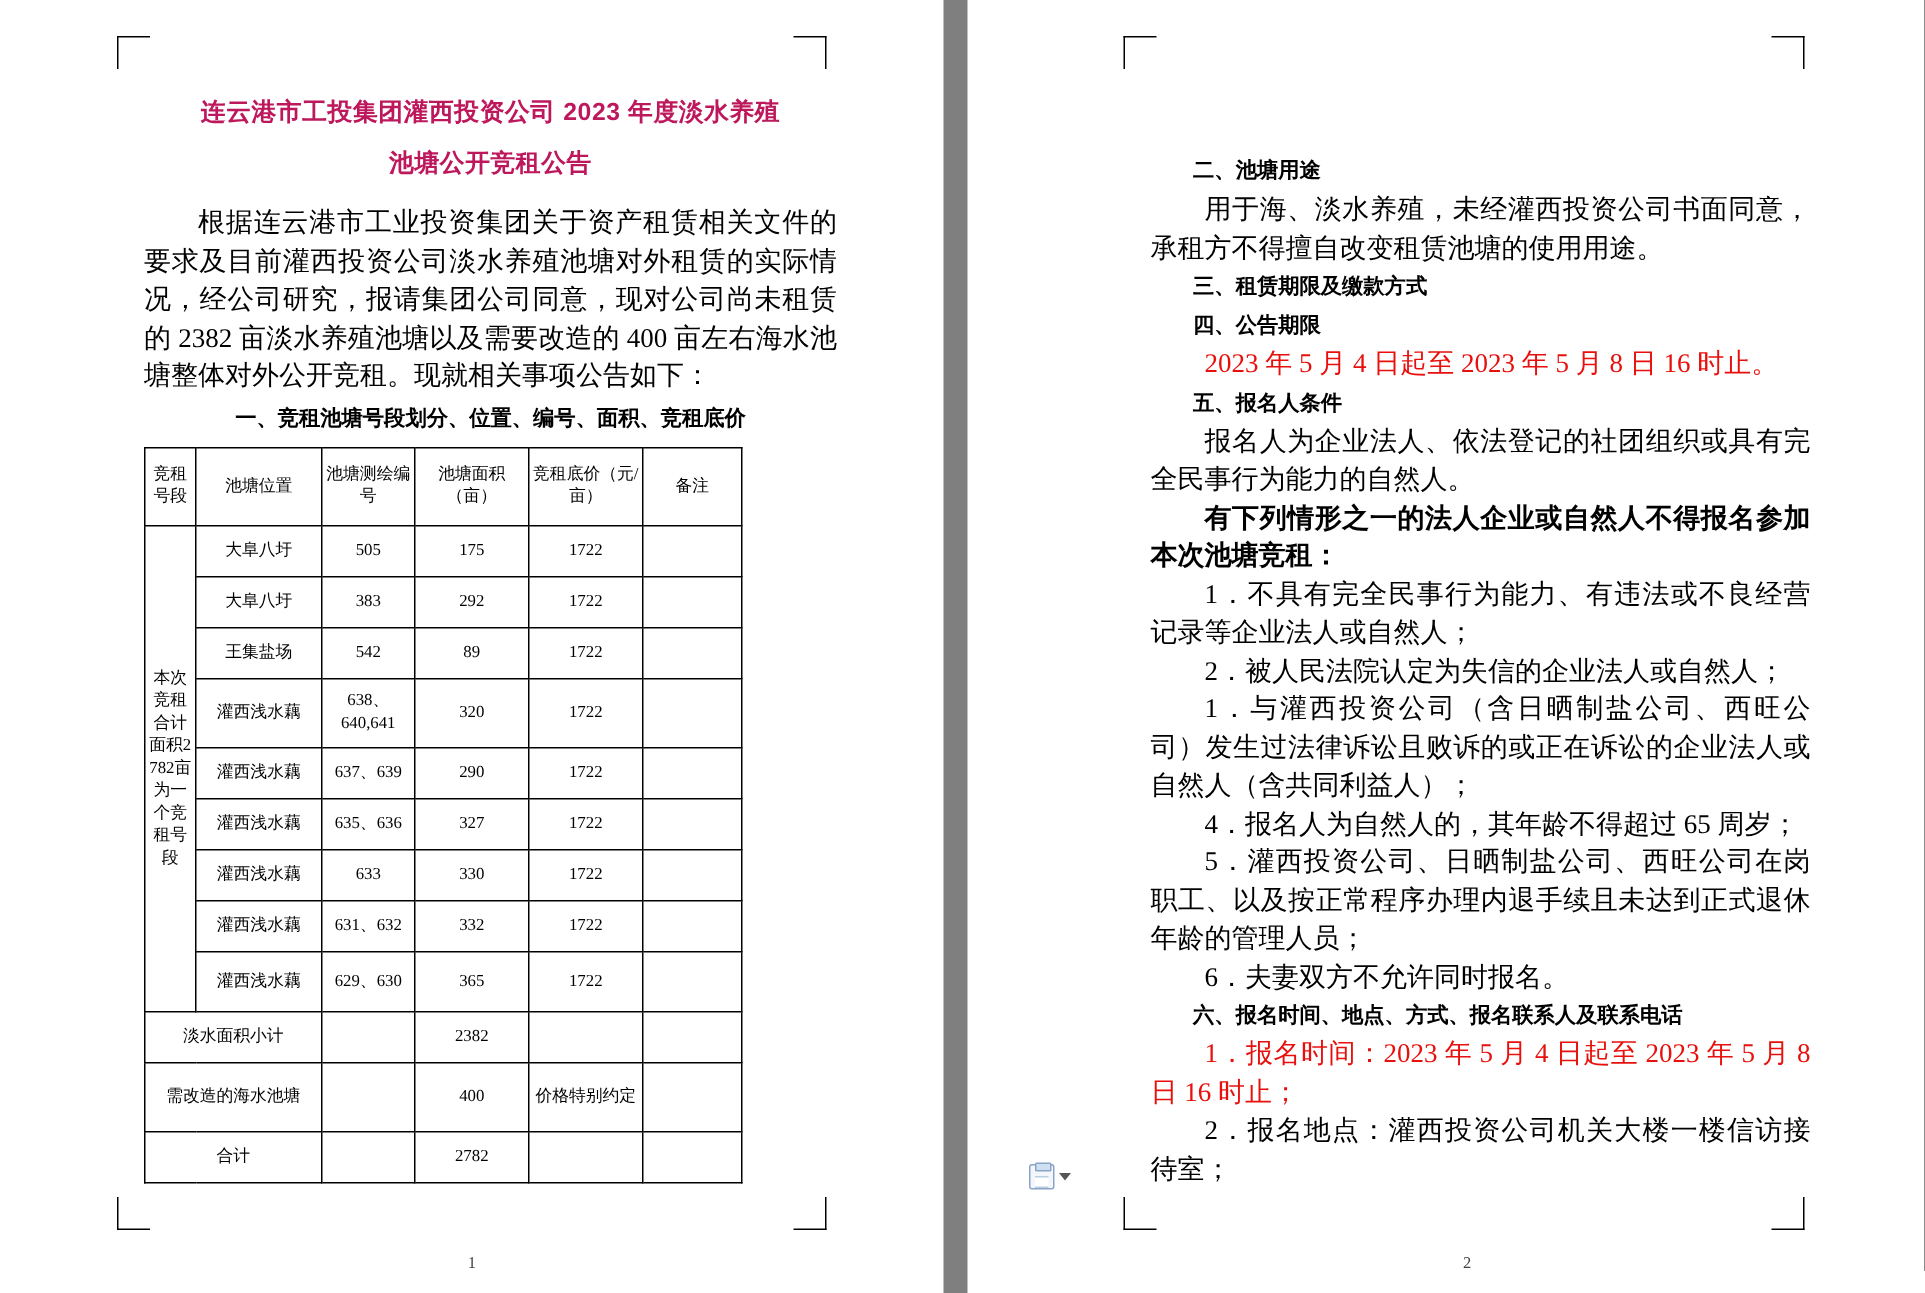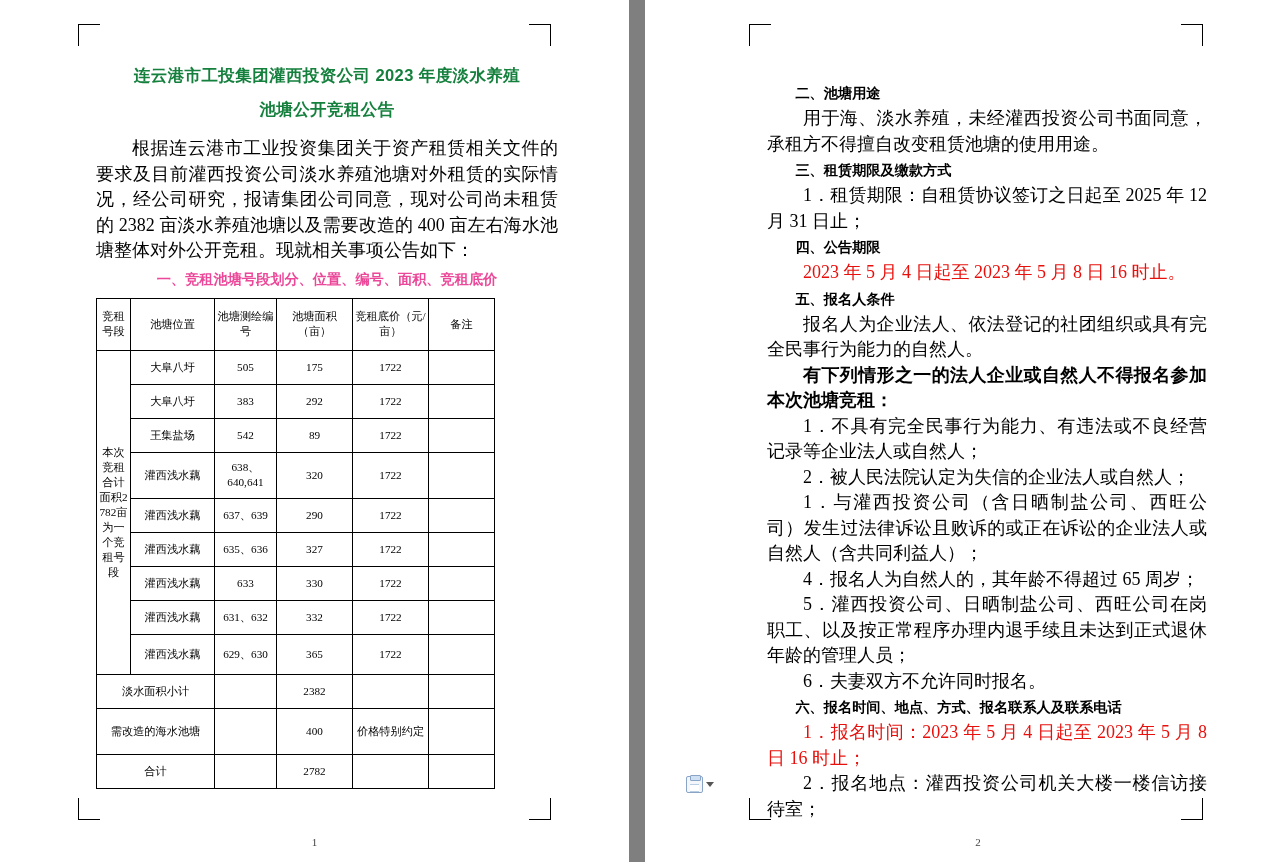--- a/index.html
+++ b/index.html
@@ -47,31 +47,31 @@
   .page-right .mark.bl { left: 104px; bottom: 42px; }
   .page-right .mark.br { right: 80px; bottom: 42px; }
 
   .content-left {
     position: absolute;
     left: 96px; top: 60px;
     width: 462px;
   }
   .content-right {
     position: absolute;
-    left: 122px; top: 80px;
+    left: 122px; top: 101px;
     width: 440px;
   }
 
   .doc-title {
     text-align: center;
     font-family: "Liberation Sans", sans-serif;
     font-weight: bold;
     font-size: 16.5px;
     line-height: 30px;
-    color: #15803d;
+    color: #be185d;
     margin: 0 0 4px 0;
     letter-spacing: 0.4px;
   }
   .para {
     font-size: 18px;
     line-height: 25.5px;
     text-align: justify;
     text-indent: 2em;
     color: #000;
     margin: 0;
@@ -84,21 +84,21 @@
     text-indent: 2em;
     color: #000;
     margin: 0;
     font-family: "Liberation Sans", sans-serif;
   }
   .heading-center {
     font-size: 14.2px;
     line-height: 26px;
     font-weight: bold;
     text-align: center;
-    color: #ec4899;
+    color: #000000;
     margin: 2px 0 0 0;
     font-family: "Liberation Sans", sans-serif;
   }
   .red { color: #e8100c; }
   .bold { font-weight: bold; }
 
   
   table.bid-table {
     border-collapse: collapse;
     width: 372px;
@@ -322,21 +322,20 @@
     <span class="mark tl"></span>
     <span class="mark tr"></span>
     <span class="mark bl"></span>
     <span class="mark br"></span>
 
     <div class="content-right">
       <div class="heading">二、池塘用途</div>
       <p class="para">用于海、淡水养殖，未经灌西投资公司书面同意，承租方不得擅自改变租赁池塘的使用用途。</p>
 
       <div class="heading">三、租赁期限及缴款方式</div>
-      <p class="para">1．租赁期限：自租赁协议签订之日起至 2025 年 12 月 31 日止；</p>
 
       <div class="heading">四、公告期限</div>
       <p class="para red">2023 年 5 月 4 日起至 2023 年 5 月 8 日 16 时止。</p>
 
       <div class="heading">五、报名人条件</div>
       <p class="para">报名人为企业法人、依法登记的社团组织或具有完全民事行为能力的自然人。</p>
       <p class="para bold">有下列情形之一的法人企业或自然人不得报名参加本次池塘竞租：</p>
       <p class="para">1．不具有完全民事行为能力、有违法或不良经营记录等企业法人或自然人；</p>
       <p class="para">2．被人民法院认定为失信的企业法人或自然人；</p>
       <p class="para">1．与灌西投资公司（含日晒制盐公司、西旺公司）发生过法律诉讼且败诉的或正在诉讼的企业法人或自然人（含共同利益人）；</p>

